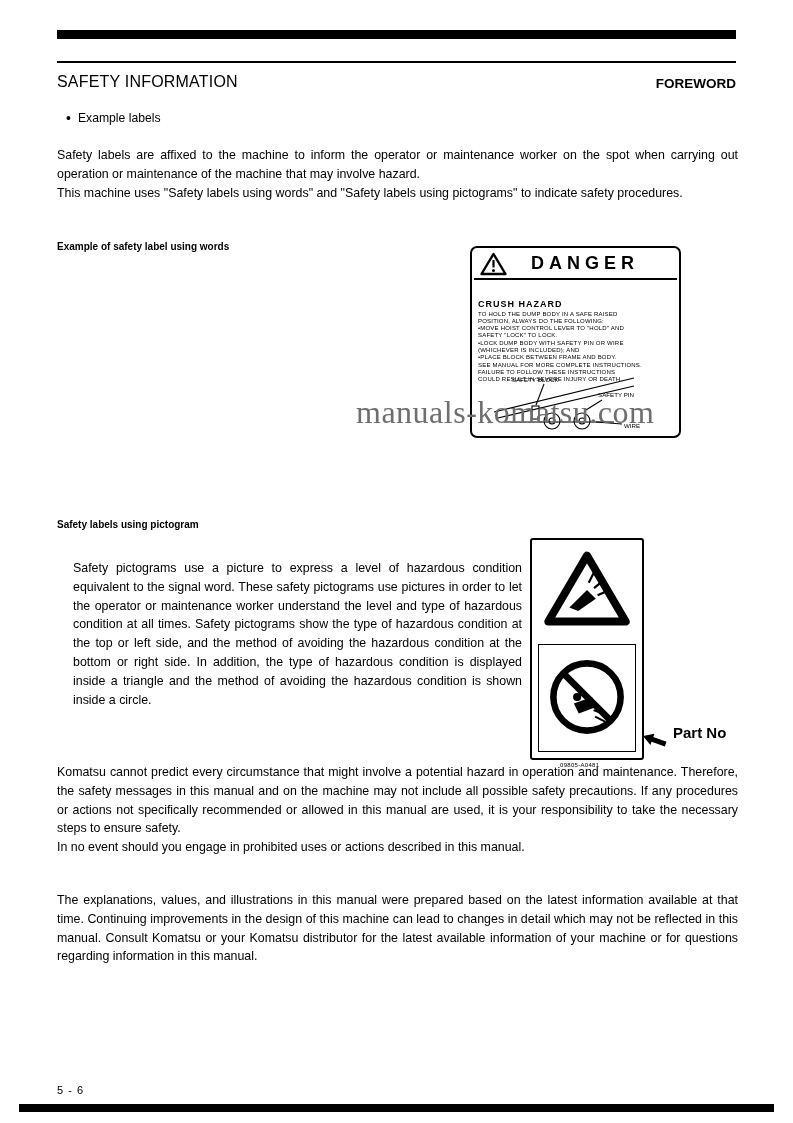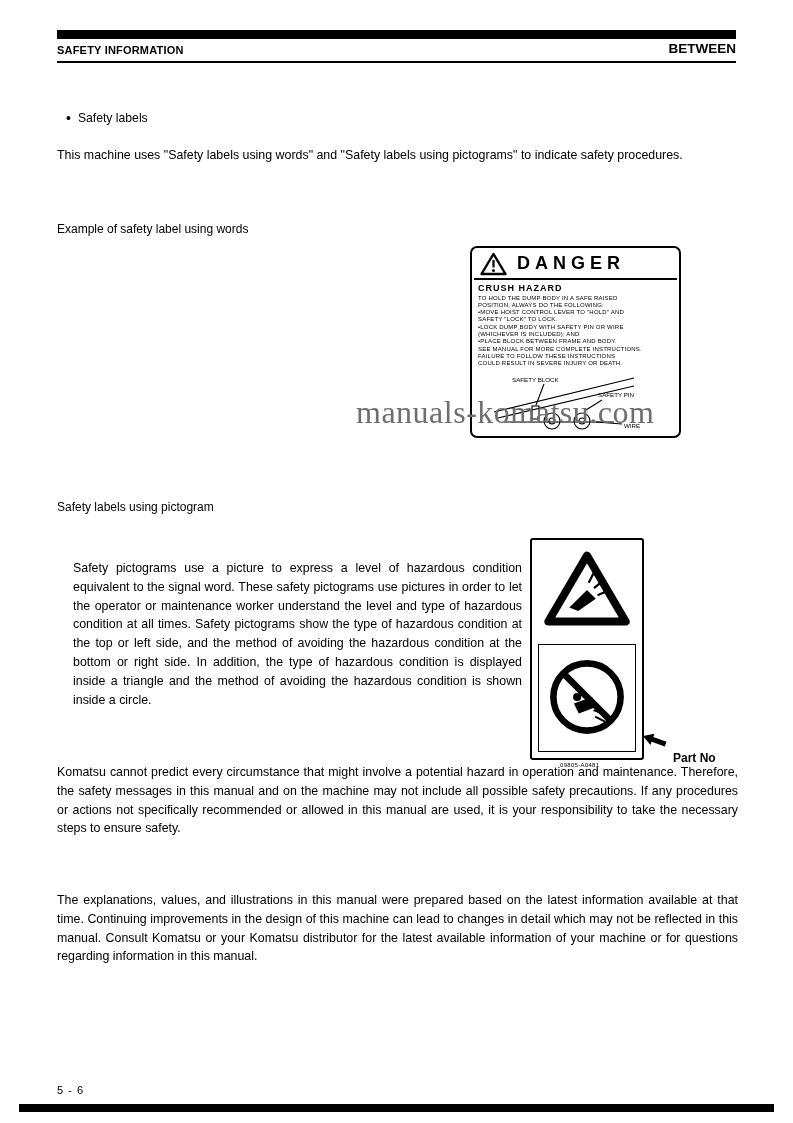--- a/index.html
+++ b/index.html
@@ -8,86 +8,87 @@
     position:relative; width:793px; height:1123px; margin:0 auto;
     background:#ffffff; color:#000;
     font-family:"Liberation Sans","DejaVu Sans",sans-serif;
     overflow:hidden;
   }
   .abs { position:absolute; }
 
   
   .topbar { left:57px; top:30px; width:679px; height:9px; background:#000; }
   .hdr { left:57px; top:41px; width:679px; display:flex; justify-content:space-between; align-items:flex-end; }
-  .hdr-left { font-size:11px; font-weight:bold; letter-spacing:.2px; }
+  .hdr-left { font-size:16px; font-weight:normal; letter-spacing:.2px;margin-top:32px; }
   .hdr-right { font-size:13.5px; font-weight:bold; }
   .hdr-rule { left:57px; top:61px; width:679px; height:2px; background:#000; }
 
   
   .para { font-size:12.4px; line-height:18.8px; text-align:justify; color:#000; }
-  .subhead { font-size:12px; font-weight:normal; }
+  .subhead { font-size:10px; font-weight:bold;margin-top:19px; }
   .bullet-row { font-size:12.2px; display:flex; align-items:center; }
   .bullet-dot { font-size:14px; margin-right:7px; line-height:1; }
 
   
   .danger-label {
     left:470px; top:246px; width:211px; height:192px;
     border:2.5px solid #000; border-radius:7px; background:#fff;
   }
   .danger-head { display:flex; align-items:center; padding:3px 6px 2px 8px; height:30px; }
-  .danger-title { font-size:18px; font-weight:600; letter-spacing:5px; margin-left:10px; }
+  .danger-title { font-size:18px; font-weight:600; letter-spacing:5px; margin-left:24px; }
   .danger-divider { height:1.5px; background:#000; margin:0 2px; }
-  .danger-hazard { font-size:9px; font-weight:bold; letter-spacing:1px; padding:3px 0 1px 6px; }
+  .danger-hazard { font-size:9px; font-weight:bold; letter-spacing:1px; padding:19px 0 1px 6px; }
   .danger-lines { font-size:6px; line-height:7.3px; padding:1px 5px 0 6px; letter-spacing:.2px; }
   .danger-art { position:absolute; left:2px; bottom:2px; width:202px; height:62px; }
 
   
   .watermark {
     left:356px; top:394px; font-size:32px; color:#6e6e6e;
     font-family:"Liberation Serif","DejaVu Serif",serif; letter-spacing:.5px;
     z-index:5; white-space:nowrap;
   }
 
   
   .picto-label {
     left:530px; top:538px; width:114px; height:222px;
     border:2px solid #000; border-radius:3px; background:#fff; z-index:2;
   }
   .picto-tri { position:absolute; left:11px; top:9px; width:88px; height:80px; }
   .picto-box { position:absolute; left:6px; top:104px; width:98px; height:108px; border:1.5px solid #000; }
   .picto-circle { position:absolute; left:7px; top:9px; width:82px; height:86px; }
   .picto-code { left:560px; top:762px; font-size:6px; letter-spacing:.3px; z-index:2; }
   .partno-arrow { left:641px; top:729px; width:30px; height:22px; z-index:3; }
-  .partno-text { left:673px; top:751px; font-size:12px; font-weight:bold; }
+  .partno-text { left:673px; top:724px; font-size:15px; font-weight:bold; }
 
   
   .page-num { left:57px; top:1084px; font-size:11px; letter-spacing:1px; }
   .botbar { left:19px; top:1104px; width:755px; height:8px; background:#000; }
 
   svg text { font-family:"Liberation Sans","DejaVu Sans",sans-serif; }
 </style>
 </head>
 <body>
 
 <div class="page">
 
   <div class="abs topbar"></div>
 
   <div class="abs hdr">
     <span class="hdr-left">SAFETY INFORMATION</span>
-    <span class="hdr-right">BETWEEN</span>
+    <span class="hdr-right">FOREWORD</span>
   </div>
   <div class="abs hdr-rule"></div>
 
   <div class="abs bullet-row" style="left:66px; top:111px;">
     <span class="bullet-dot">•</span>
-    <span>Safety labels</span>
+    <span>Example labels</span>
   </div>
 
   <div class="abs" style="left:57px; top:146px; width:681px;">
+    <p class="para">Safety labels are affixed to the machine to inform the operator or maintenance worker on the spot when carrying out operation or maintenance of the machine that may involve hazard.</p>
     <p class="para">This machine uses "Safety labels using words" and "Safety labels using pictograms" to indicate safety procedures.</p>
   </div>
 
   <div class="abs subhead" style="left:57px; top:222px;">Example of safety label using words</div>
 
   <div class="abs danger-label">
     <div class="danger-head">
       <svg width="27" height="24" viewBox="0 0 27 24">
         <path d="M13.5 2 L25.5 22 L1.5 22 Z" fill="none" stroke="#000" stroke-width="2.4" stroke-linejoin="round"></path>
         <rect x="12.4" y="8" width="2.2" height="7.5" fill="#000"></rect>
@@ -155,20 +156,21 @@
   </div>
   <div class="abs picto-code">09805-A0481</div>
 
   <svg class="abs partno-arrow" viewBox="0 0 30 22">
     <polygon points="2,7 13.4,4.8 12.3,8.05 25.5,12.85 23.8,17.55 10.6,12.75 9.4,16" fill="#000"></polygon>
   </svg>
   <div class="abs partno-text">Part No</div>
 
   <div class="abs" style="left:57px; top:763px; width:681px;">
     <p class="para">Komatsu cannot predict every circumstance that might involve a potential hazard in operation and maintenance. Therefore, the safety messages in this manual and on the machine may not include all possible safety precautions. If any procedures or actions not specifically recommended or allowed in this manual are used, it is your responsibility to take the necessary steps to ensure safety.</p>
+    <p class="para">In no event should you engage in prohibited uses or actions described in this manual.</p>
   </div>
 
   <div class="abs" style="left:57px; top:891px; width:681px;">
     <p class="para">The explanations, values, and illustrations in this manual were prepared based on the latest information available at that time.  Continuing  improvements  in the design of this machine can lead to changes in detail which may not be reflected in this manual.  Consult Komatsu or your Komatsu distributor for the latest available information of your machine or for  questions  regarding information in this manual.</p>
   </div>
 
 
   <div class="abs page-num">5 - 6</div>
   <div class="abs botbar"></div>
 

